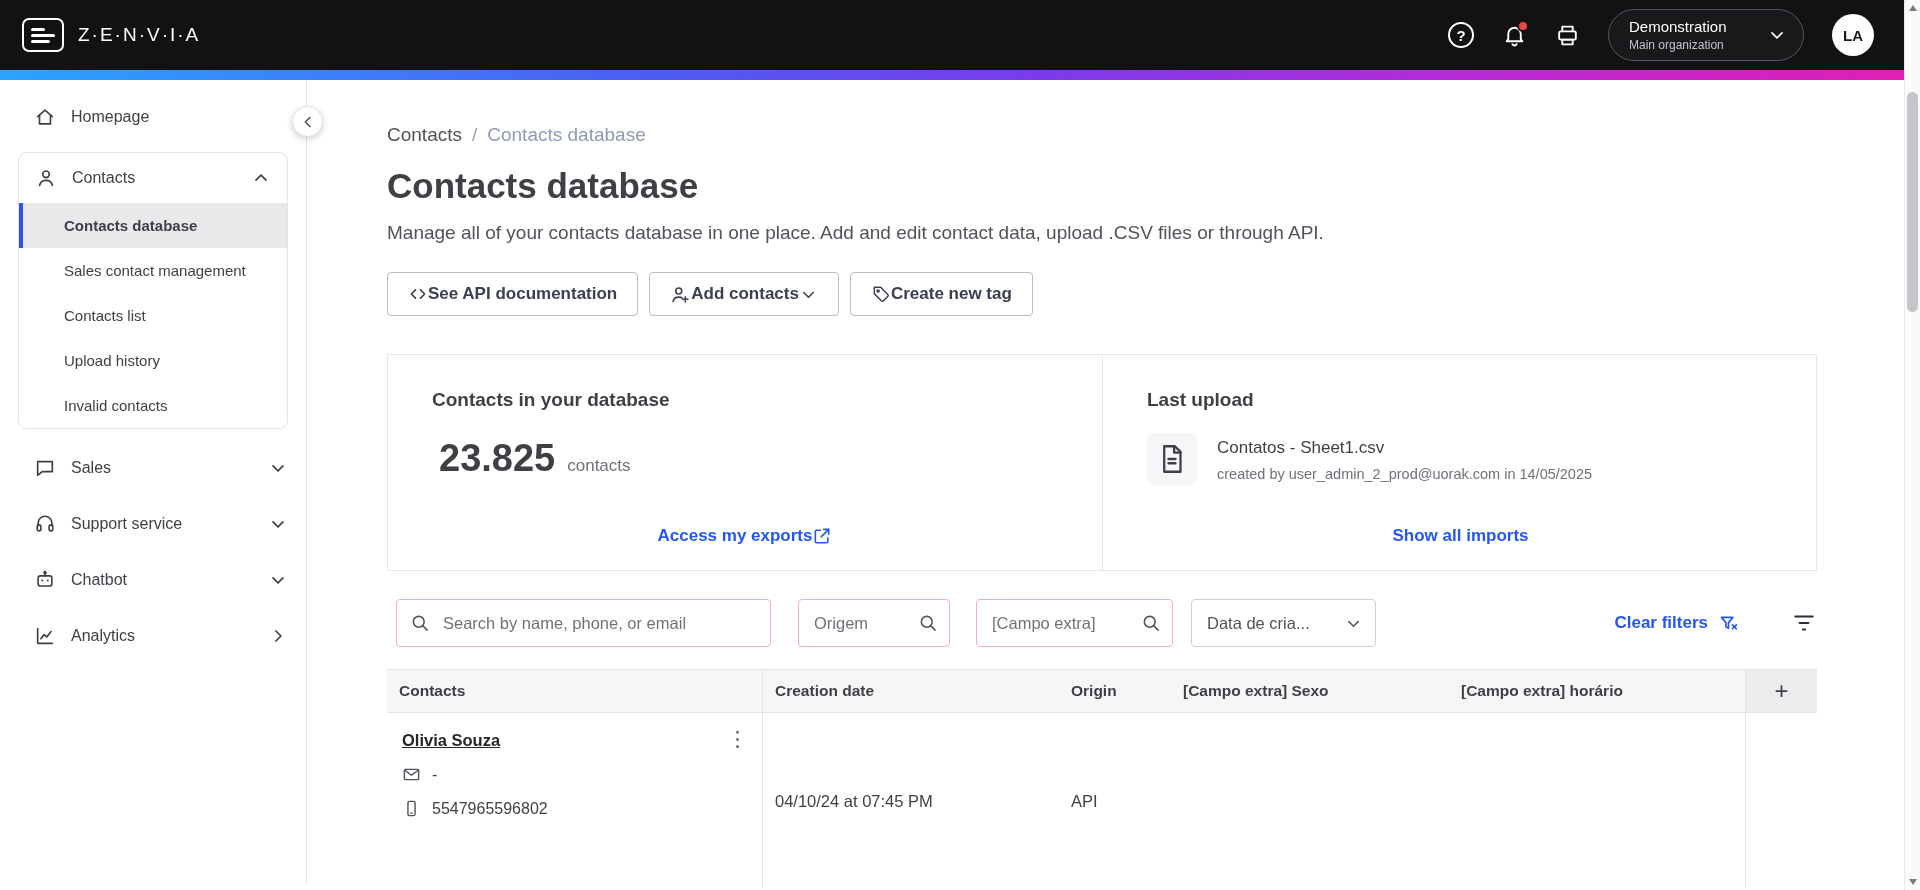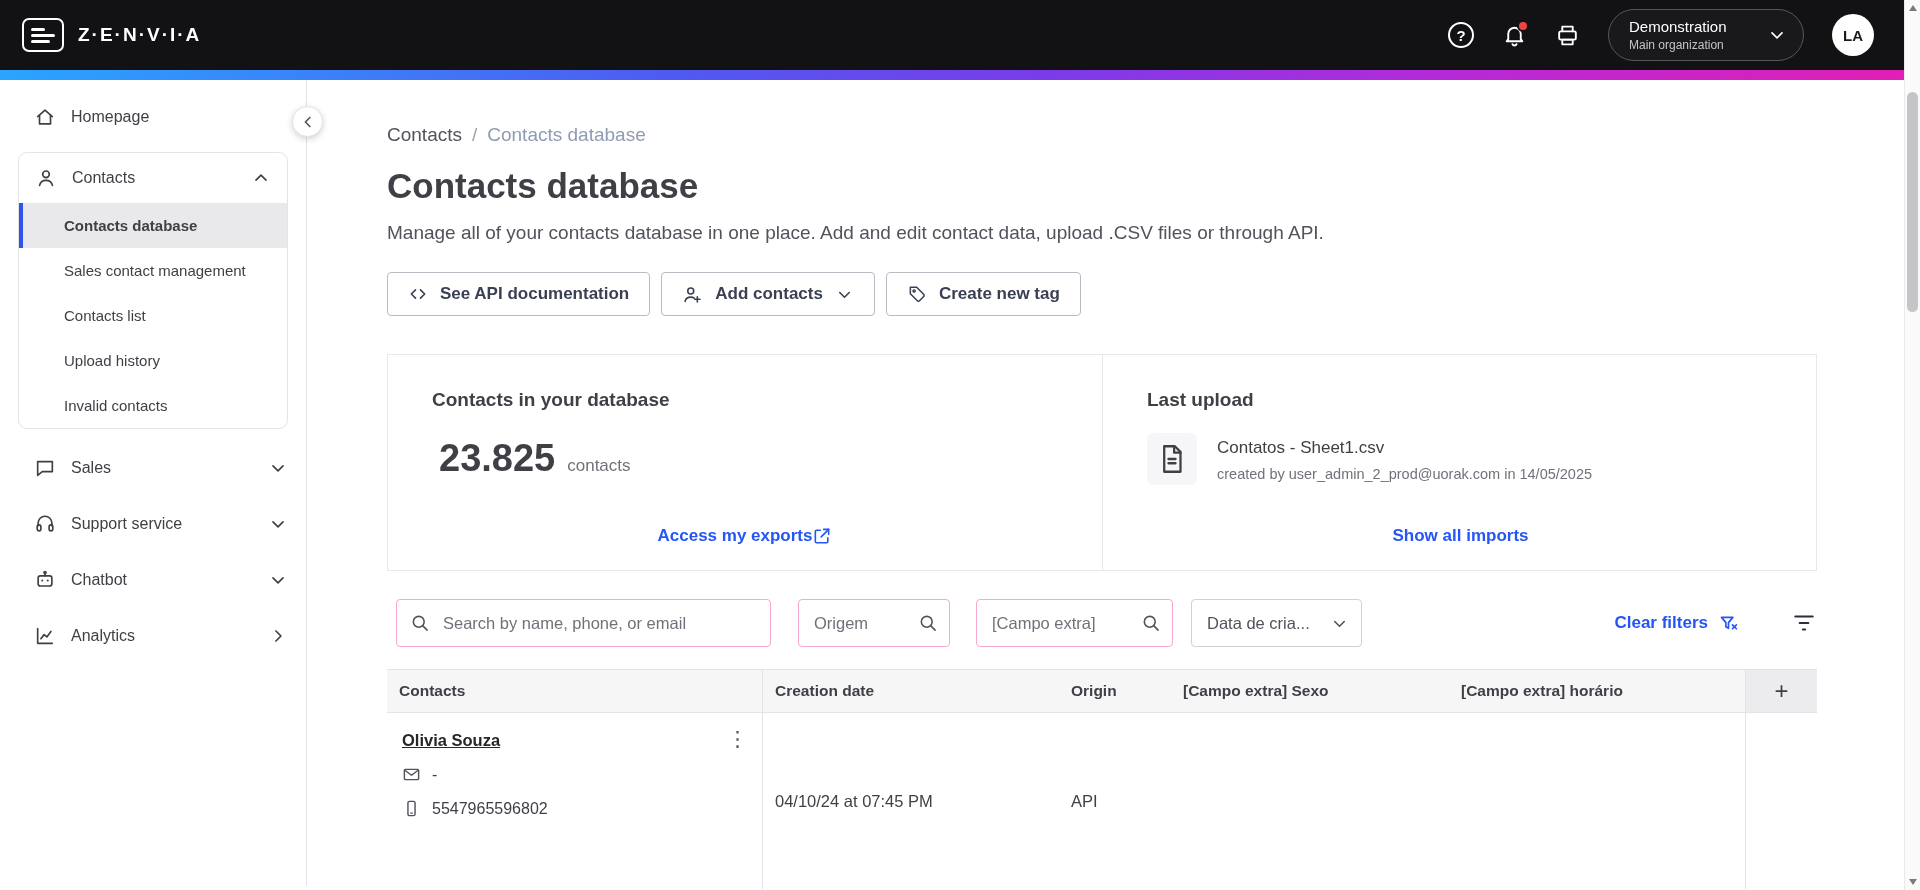--- a/index.html
+++ b/index.html
@@ -10,21 +10,21 @@
   svg { display:block; }
 
   
   .topbar { position:absolute; left:0; top:0; width:1904px; height:70px; background:#121214;
             display:flex; align-items:center; justify-content:space-between; padding:0 30px 0 22px; z-index:4; }
   .brand { display:flex; align-items:center; gap:14px; cursor:pointer; }
   .logo-mark { width:42px; height:34px; border:2.5px solid #fff; border-radius:7px;
                display:flex; flex-direction:column; justify-content:center; gap:3px; padding:0 7px; }
   .logo-mark i { display:block; height:3px; background:#fff; border-radius:2px; }
   .logo-mark i:nth-child(1){ width:60%; } .logo-mark i:nth-child(2){ width:100%; } .logo-mark i:nth-child(3){ width:80%; }
-  .brand-text { color:#fff; font-size:19px; letter-spacing:2px; font-weight:700; }
+  .brand-text { color:#fff; font-size:19px; letter-spacing:2px; font-weight:400; }
   .topbar-right { display:flex; align-items:center; gap:28px; }
   .tb-icon { color:#fff; position:relative; display:flex; align-items:center; }
   .help-circle { width:26px; height:26px; border:2px solid #fff; border-radius:50%;
                  display:flex; align-items:center; justify-content:center; color:#fff; font-size:15px; font-weight:700; }
   .bell-dot { position:absolute; top:-3px; right:-2px; width:12px; height:12px; border-radius:50%;
               background:#ef4444; border:2px solid #121214; }
   .org-pill { display:flex; align-items:center; gap:16px; border:1px solid #55555c; border-radius:26px;
               background:#19191c; padding:8px 16px 8px 20px; cursor:pointer; min-width:196px; }
   .org-text { flex:1; }
   .org-name { color:#fff; font-size:15px; }
@@ -58,21 +58,21 @@
           padding:0 87px 0 80px; z-index:1; }
   .breadcrumb { margin-top:44px; font-size:19px; display:flex; gap:10px; align-items:center; }
   .bc-parent { color:#52525b; cursor:pointer; }
   .bc-sep { color:#9ca3af; }
   .bc-current { color:#8f9bb3; }
   .page-title { margin-top:20px; font-size:35px; font-weight:700; color:#3f3f46; }
   .page-subtitle { margin-top:16px; font-size:19px; color:#52525b; }
 
   .actions { margin-top:28px; display:flex; gap:11px; }
   .btn { height:44px; padding:0 20px; border:1px solid #b9bcc3; border-radius:4px; background:#fff;
-         display:inline-flex; align-items:center; gap:12px; font-size:17px; font-weight:600; color:#3a3f51; }
+         display:inline-flex; align-items:center; gap:0; font-size:17px; font-weight:600; color:#3a3f51; }
   .btn svg { color:#3a3f51; }
 
   
   .cards { margin-top:38px; display:grid; grid-template-columns:714px 716px; border:1px solid #e8e8ec; height:217px; }
   .card { position:relative; padding:34px 44px; }
   .card + .card { border-left:1px solid #e8e8ec; }
   .card h3 { font-size:19px; font-weight:700; color:#3f3f46; }
   .stat-row { margin-top:26px; margin-left:7px; display:flex; align-items:baseline; gap:12px; }
   .stat-number { font-size:38px; font-weight:700; color:#3f3f46; }
   .stat-unit { font-size:17px; color:#71717a; }
@@ -90,21 +90,21 @@
   .inp { height:48px; border:1px solid #f9a8d4; border-radius:4px; font-size:16.5px; color:#3f3f46;
          width:100%; outline:none; }
   .inp::placeholder { color:#71717a; }
   .search-main { width:375px; margin-left:9px; }
   .search-main .inp { padding:0 14px 0 46px; }
   .icon-left { position:absolute; left:14px; top:14px; color:#52525b; }
   .icon-right { position:absolute; right:12px; top:14px; color:#52525b; }
   .search-origin { width:152px; margin-left:27px; }
   .search-extra  { width:197px; margin-left:26px; }
   .search-origin .inp, .search-extra .inp { padding:0 40px 0 15px; }
-  .date-select { width:171px; height:48px; margin-left:18px; border:1px solid #cfd1d6; border-radius:4px;
+  .date-select { width:185px; height:48px; margin-left:18px; border:1px solid #cfd1d6; border-radius:4px;
                  display:flex; align-items:center; justify-content:space-between; padding:0 12px 0 15px;
                  font-size:16.5px; color:#52525b; cursor:pointer; }
   .clear-filters { margin-left:auto; display:flex; align-items:center; gap:10px; color:#2456f5;
                    font-size:17px; font-weight:600; cursor:pointer; }
   .filter-menu-btn { margin-left:52px; color:#2b2f3a; display:flex; align-items:center; }
 
   
   .table { margin-top:22px; }
   .thead, .trow { display:grid; grid-template-columns:376px 296px 112px 278px 296px 72px; }
   .thead { height:44px; background:#f6f6f7; border-top:1px solid #e4e4e7; border-bottom:1px solid #e4e4e7;

